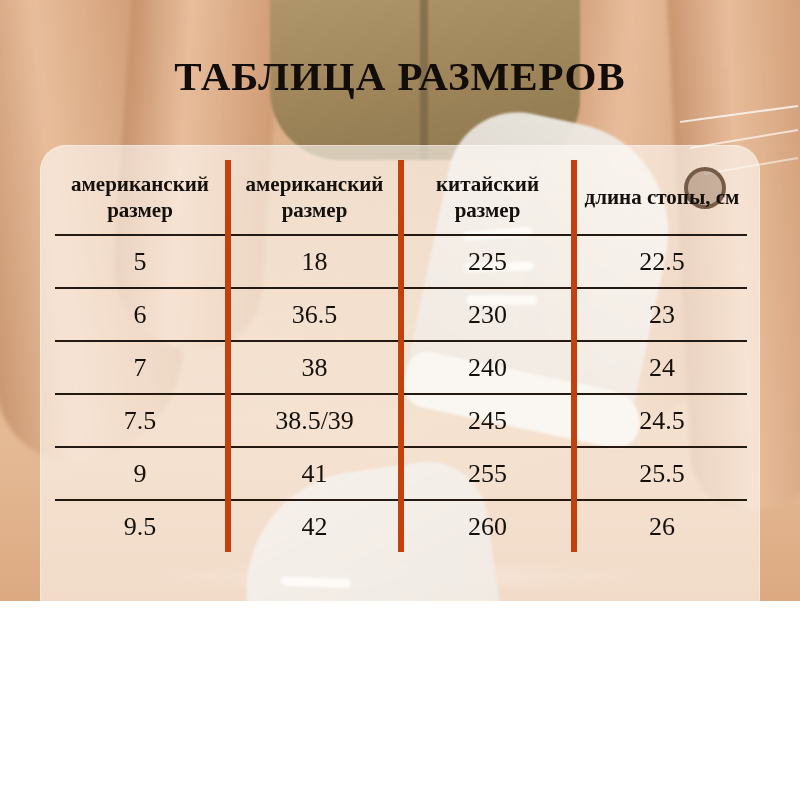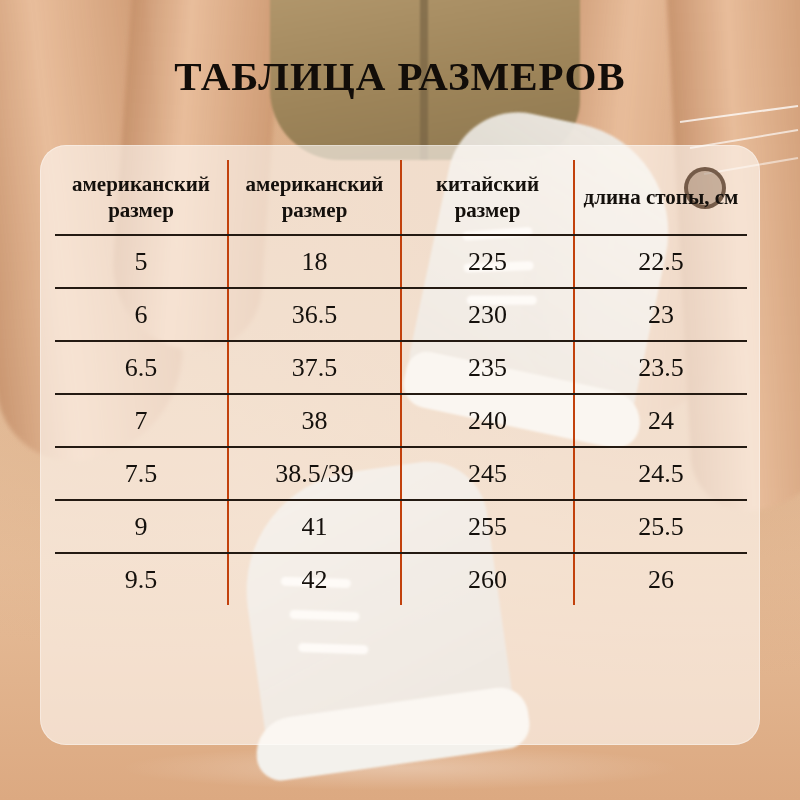--- a/index.html
+++ b/index.html
@@ -8,21 +8,21 @@
   }
   body {
     width: 800px;
     height: 800px;
     overflow: hidden;
     font-family: "Liberation Serif", serif;
   }
   #page {
     position: relative;
     width: 800px;
-    height: 800px;
+    height: 601px;
     background: #c4b5fd;
     overflow: hidden;
   }
 
   
   .bg {
     position: absolute;
     inset: 0;
     background:
       radial-gradient(closest-side at 50% 96%, rgba(255,255,255,0.28), rgba(255,255,255,0) 70%),
@@ -150,21 +150,21 @@
     width: 692px;
     border-collapse: collapse;
     table-layout: fixed;
   }
   table.size-table th,
   table.size-table td {
     text-align: center;
     color: #14100c;
     font-family: "Liberation Serif", serif;
     border-bottom: 2px solid #241a12;
-    border-right: 2px solid #c2410c;
+    border-right: 6px solid #c2410c;
     background: transparent;
   }
   table.size-table th:last-child,
   table.size-table td:last-child {
     border-right: none;
   }
   table.size-table tr:last-child td {
     border-bottom: none;
   }
   table.size-table th {
@@ -231,26 +231,20 @@
         <td>225</td>
         <td>22.5</td>
       </tr>
       <tr>
         <td>6</td>
         <td>36.5</td>
         <td>230</td>
         <td>23</td>
       </tr>
       <tr>
-        <td>6.5</td>
-        <td>37.5</td>
-        <td>235</td>
-        <td>23.5</td>
-      </tr>
-      <tr>
         <td>7</td>
         <td>38</td>
         <td>240</td>
         <td>24</td>
       </tr>
       <tr>
         <td>7.5</td>
         <td>38.5/39</td>
         <td>245</td>
         <td>24.5</td>

